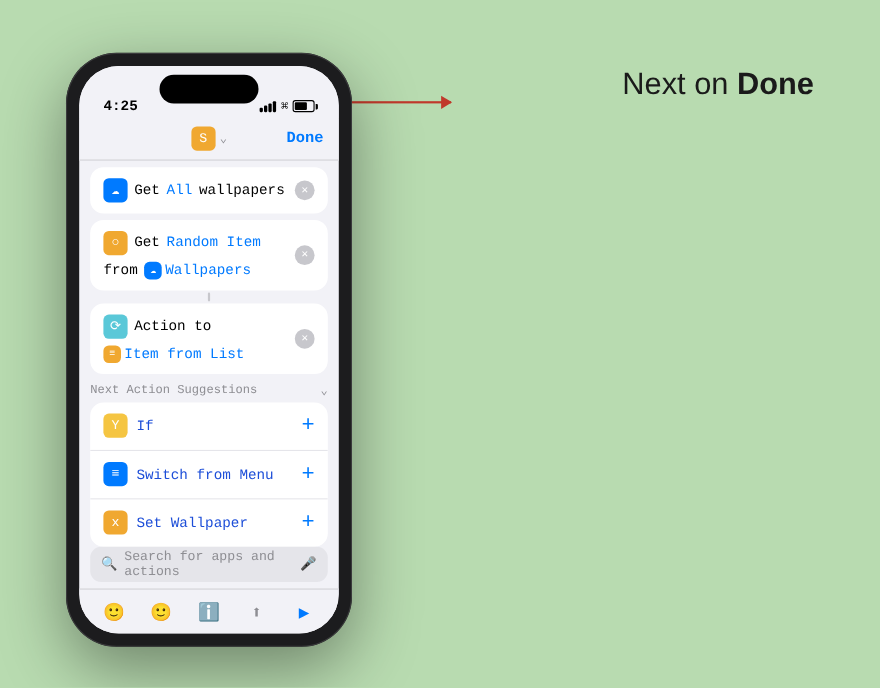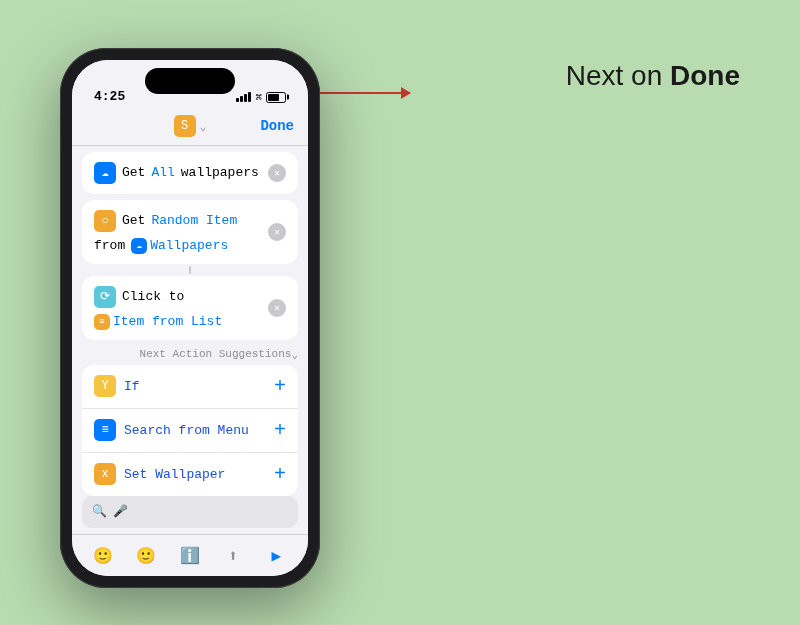--- a/index.html
+++ b/index.html
@@ -232,21 +232,21 @@
       font-size: 10px;
       color: #fff;
       flex-shrink: 0;
     }
 
     
     .suggestions-header {
       margin: 8px 10px 4px;
       display: flex;
       align-items: center;
-      justify-content: flex-end;
+      justify-content: space-between;
       flex-shrink: 0;
     }
     .suggestions-label {
       font-size: 11px;
       color: #8e8e93;
     }
     .suggestions-chevron {
       font-size: 11px;
       color: #8e8e93;
     }
@@ -403,21 +403,21 @@
         <div class="close-btn">✕</div>
       </div>
 
       <div style="display:flex;justify-content:center;margin:2px 0;">
         <div style="width:2px;height:8px;background:#c7c7cc;border-radius:1px;"></div>
       </div>
 
       <div class="action-card" style="margin-top:0;">
         <div class="action-card-inner">
           <div class="action-icon icon-teal">⟳</div>
-          <span class="action-text">Click to</span>
+          <span class="action-text">Action to</span>
           <div style="display:flex;align-items:center;gap:3px;">
             <div class="action-icon icon-orange" style="width:16px;height:16px;font-size:9px;">≡</div>
             <span class="action-text-blue">Item from List</span>
           </div>
         </div>
         <div class="close-btn">✕</div>
       </div>
 
       <div class="suggestions-header">
         <span class="suggestions-label">Next Action Suggestions</span>
@@ -428,37 +428,38 @@
         <div class="suggestion-item">
           <div class="suggestion-left">
             <div class="sugg-icon icon-yellow">Y</div>
             <span class="sugg-label">If</span>
           </div>
           <span class="sugg-plus">+</span>
         </div>
         <div class="suggestion-item">
           <div class="suggestion-left">
             <div class="sugg-icon icon-blue2">≡</div>
-            <span class="sugg-label">Search from Menu</span>
+            <span class="sugg-label">Switch from Menu</span>
           </div>
           <span class="sugg-plus">+</span>
         </div>
         <div class="suggestion-item">
           <div class="suggestion-left">
             <div class="sugg-icon icon-orange2">x</div>
             <span class="sugg-label">Set Wallpaper</span>
           </div>
           <span class="sugg-plus">+</span>
         </div>
       </div>
 
       <div class="content-spacer"></div>
 
       <div class="search-bar">
         <span class="search-icon-wrap">🔍</span>
+        <span class="search-placeholder">Search for apps and actions</span>
         <span class="mic-icon">🎤</span>
       </div>
 
       <div class="bottom-toolbar">
         <div class="toolbar-btn">🙂</div>
         <div class="toolbar-btn">🙂</div>
         <div class="toolbar-btn">ℹ️</div>
         <div class="toolbar-btn">⬆</div>
         <div class="toolbar-btn play">▶</div>
       </div>

